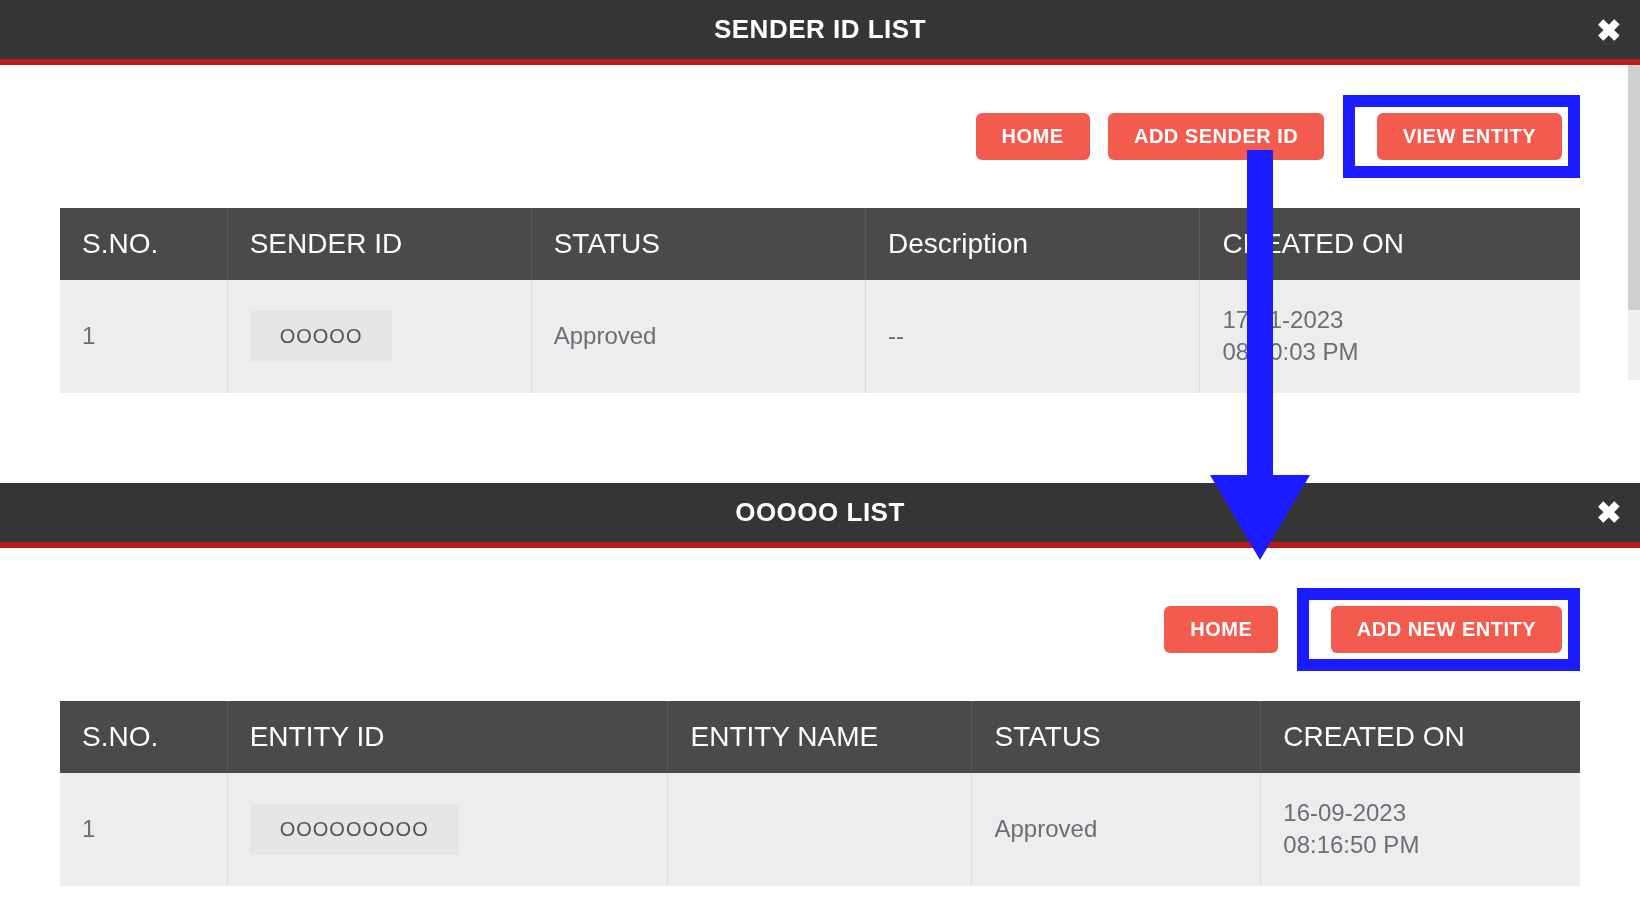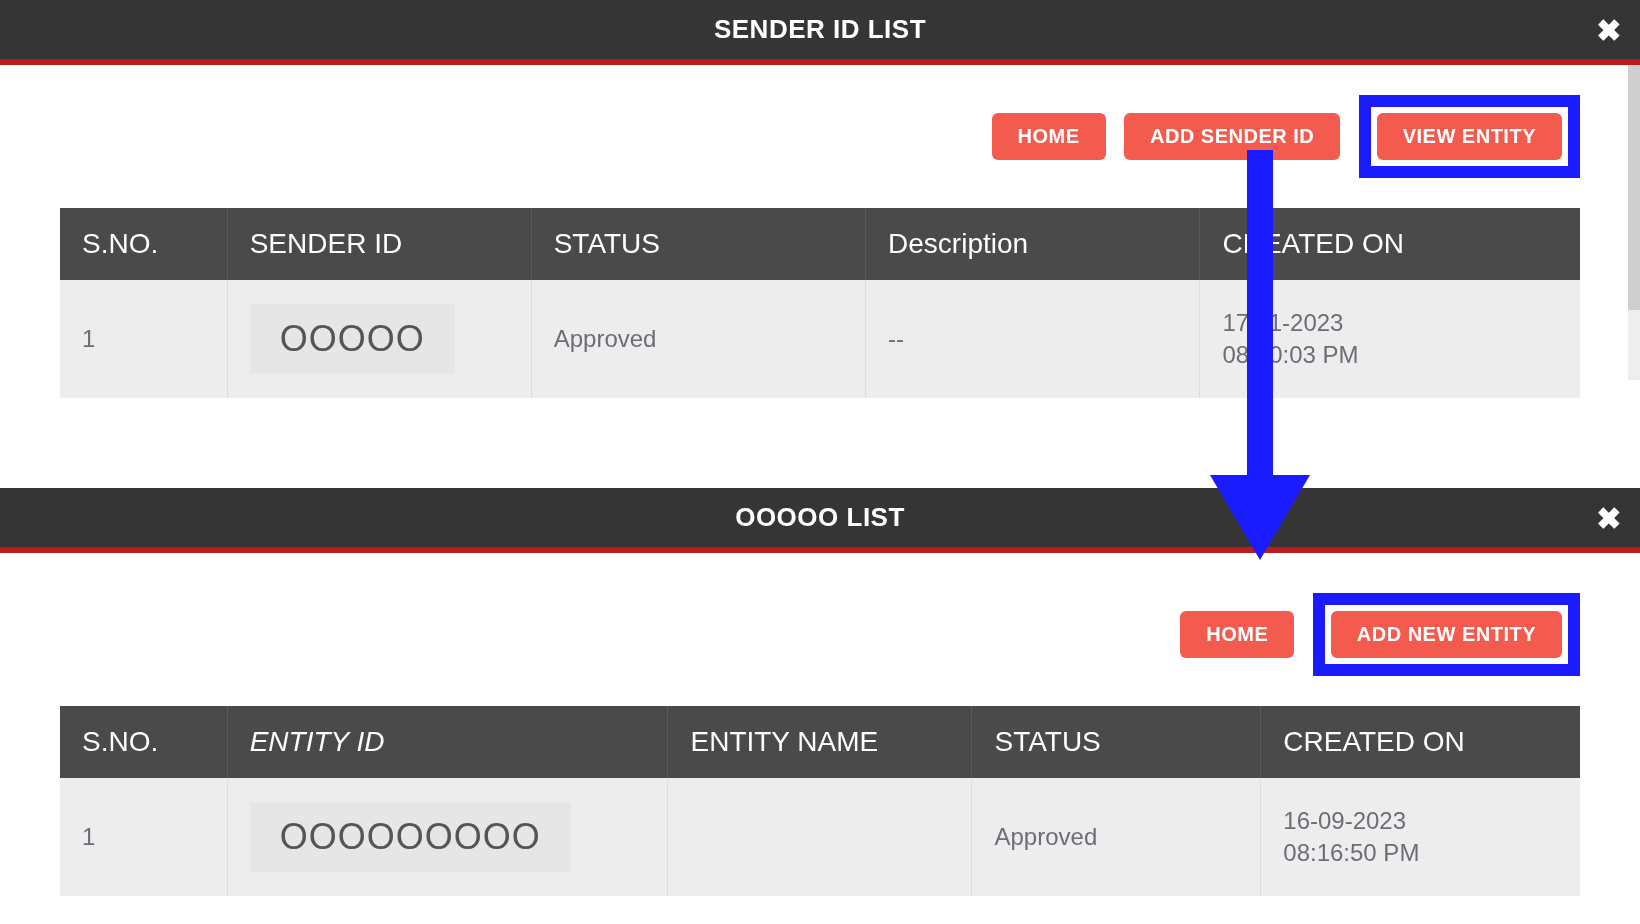--- a/index.html
+++ b/index.html
@@ -45,21 +45,21 @@
     margin-left:14px;
     vertical-align:middle;
   }
   .blue-box {
     display:inline-block;
     border:12px solid #1b1bff;
     padding:6px;
     margin-left:14px;
     vertical-align:middle;
   }
-  .blue-box .btn { margin-left:0; }
+  .blue-box .btn { margin-left:16px; }
 
   table.list { width:100%; border-collapse:collapse; background:#eeedee; }
   table.list th {
     background:#4a4a4a;
     color:#fefefe;
     font-size:28px;
     font-weight:500;
     text-align:left;
     padding:20px 22px;
     border-right:1px solid #5a5a5a;
@@ -70,21 +70,21 @@
     color:#6d6d78;
     font-size:24px;
     padding:24px 22px;
     border-right:1px solid #dddcdd;
     vertical-align:middle;
   }
   table.list td:last-child { border-right:none; }
   .pill {
     display:inline-block;
     background:#e6e6e7;
-    font-size:36px;
+    font-size:20px;
     letter-spacing:1px;
     padding:14px 30px;
     color:#555;
   }
   .created-text { line-height:1.35; color:#6d6d78; }
 
   .spacer { height:60px; }
 
   
   .arrow-wrap {
@@ -170,21 +170,21 @@
       <button class="btn">HOME</button>
       <span class="blue-box">
         <button class="btn">ADD NEW ENTITY</button>
       </span>
     </div>
 
     <table class="list">
       <thead>
         <tr>
           <th style="width:11%;">S.NO.</th>
-          <th style="width:29%;font-style:italic;">ENTITY ID</th>
+          <th style="width:29%;">ENTITY ID</th>
           <th style="width:20%;">ENTITY NAME</th>
           <th style="width:19%;">STATUS</th>
           <th style="width:21%;">CREATED ON</th>
         </tr>
       </thead>
       <tbody>
         <tr>
           <td>1</td>
           <td>
             <span class="pill">OOOOOOOOO</span>

